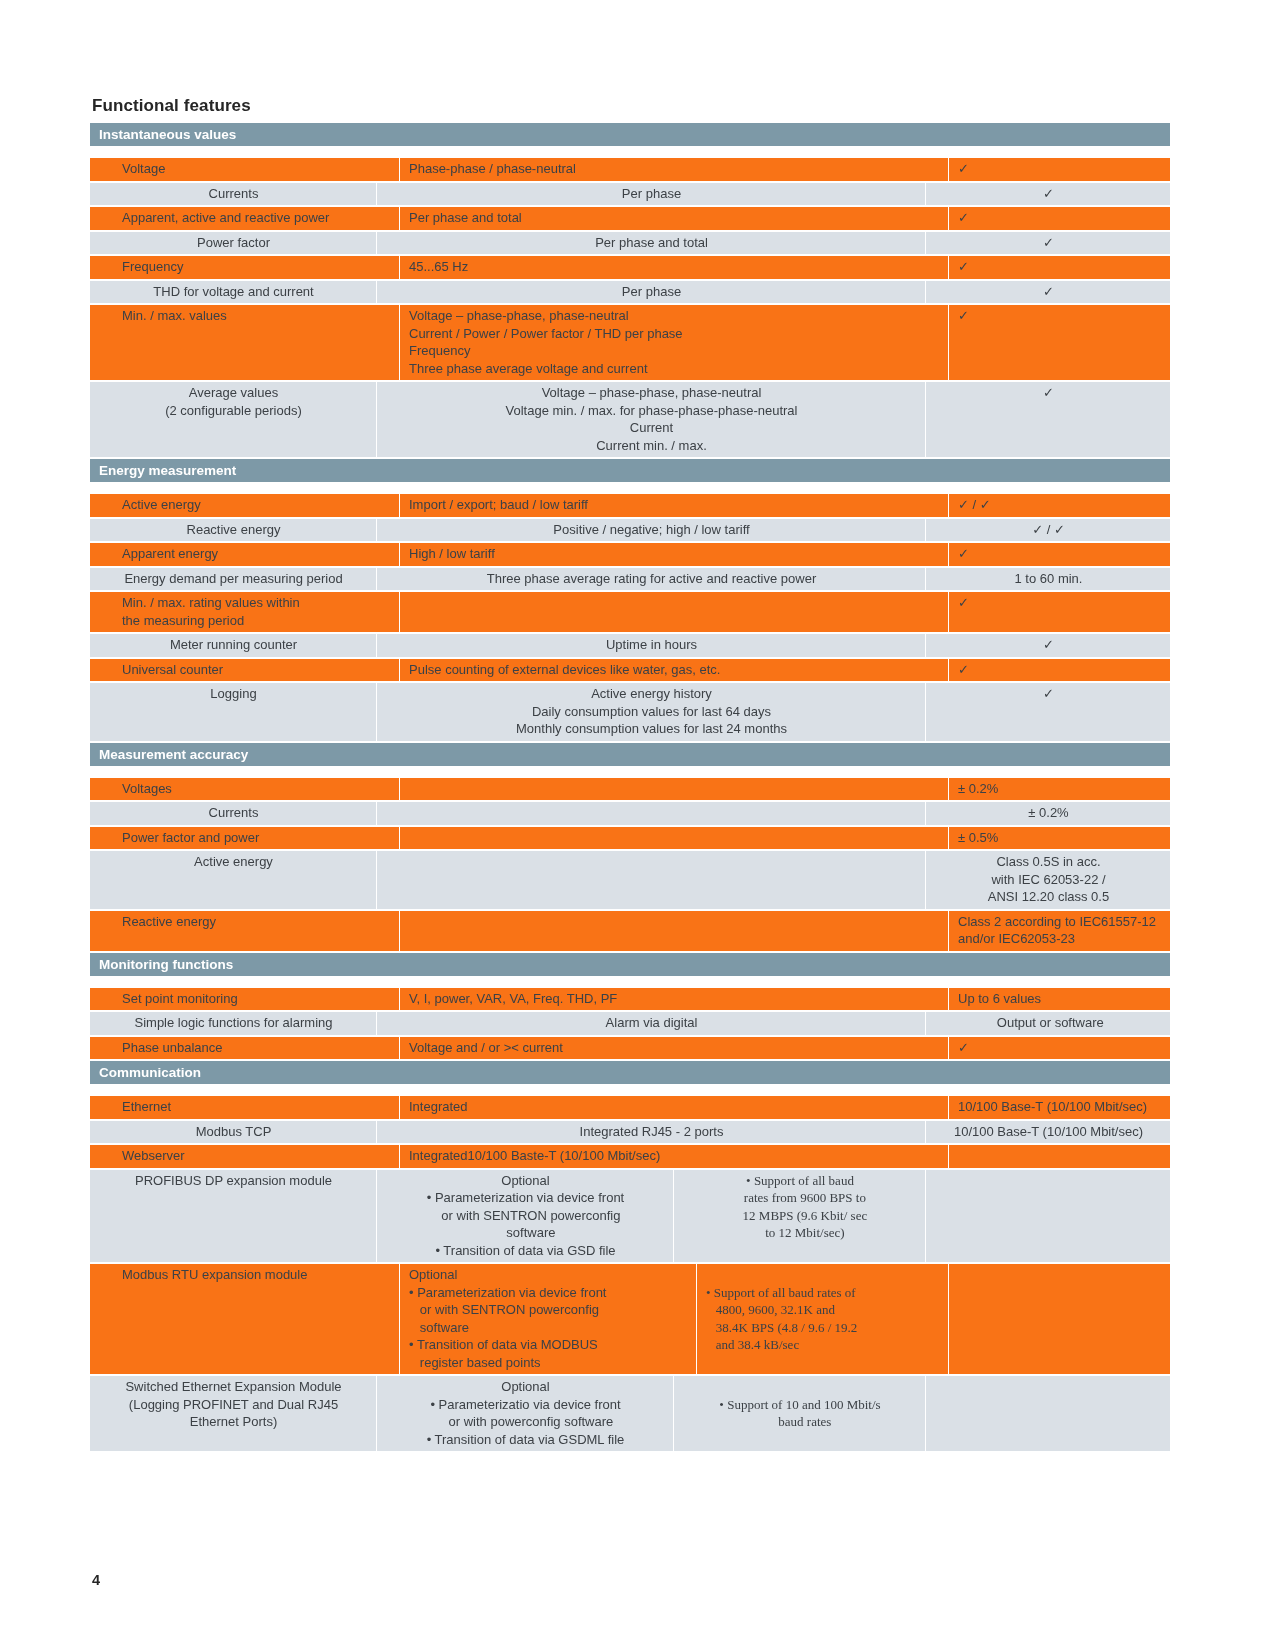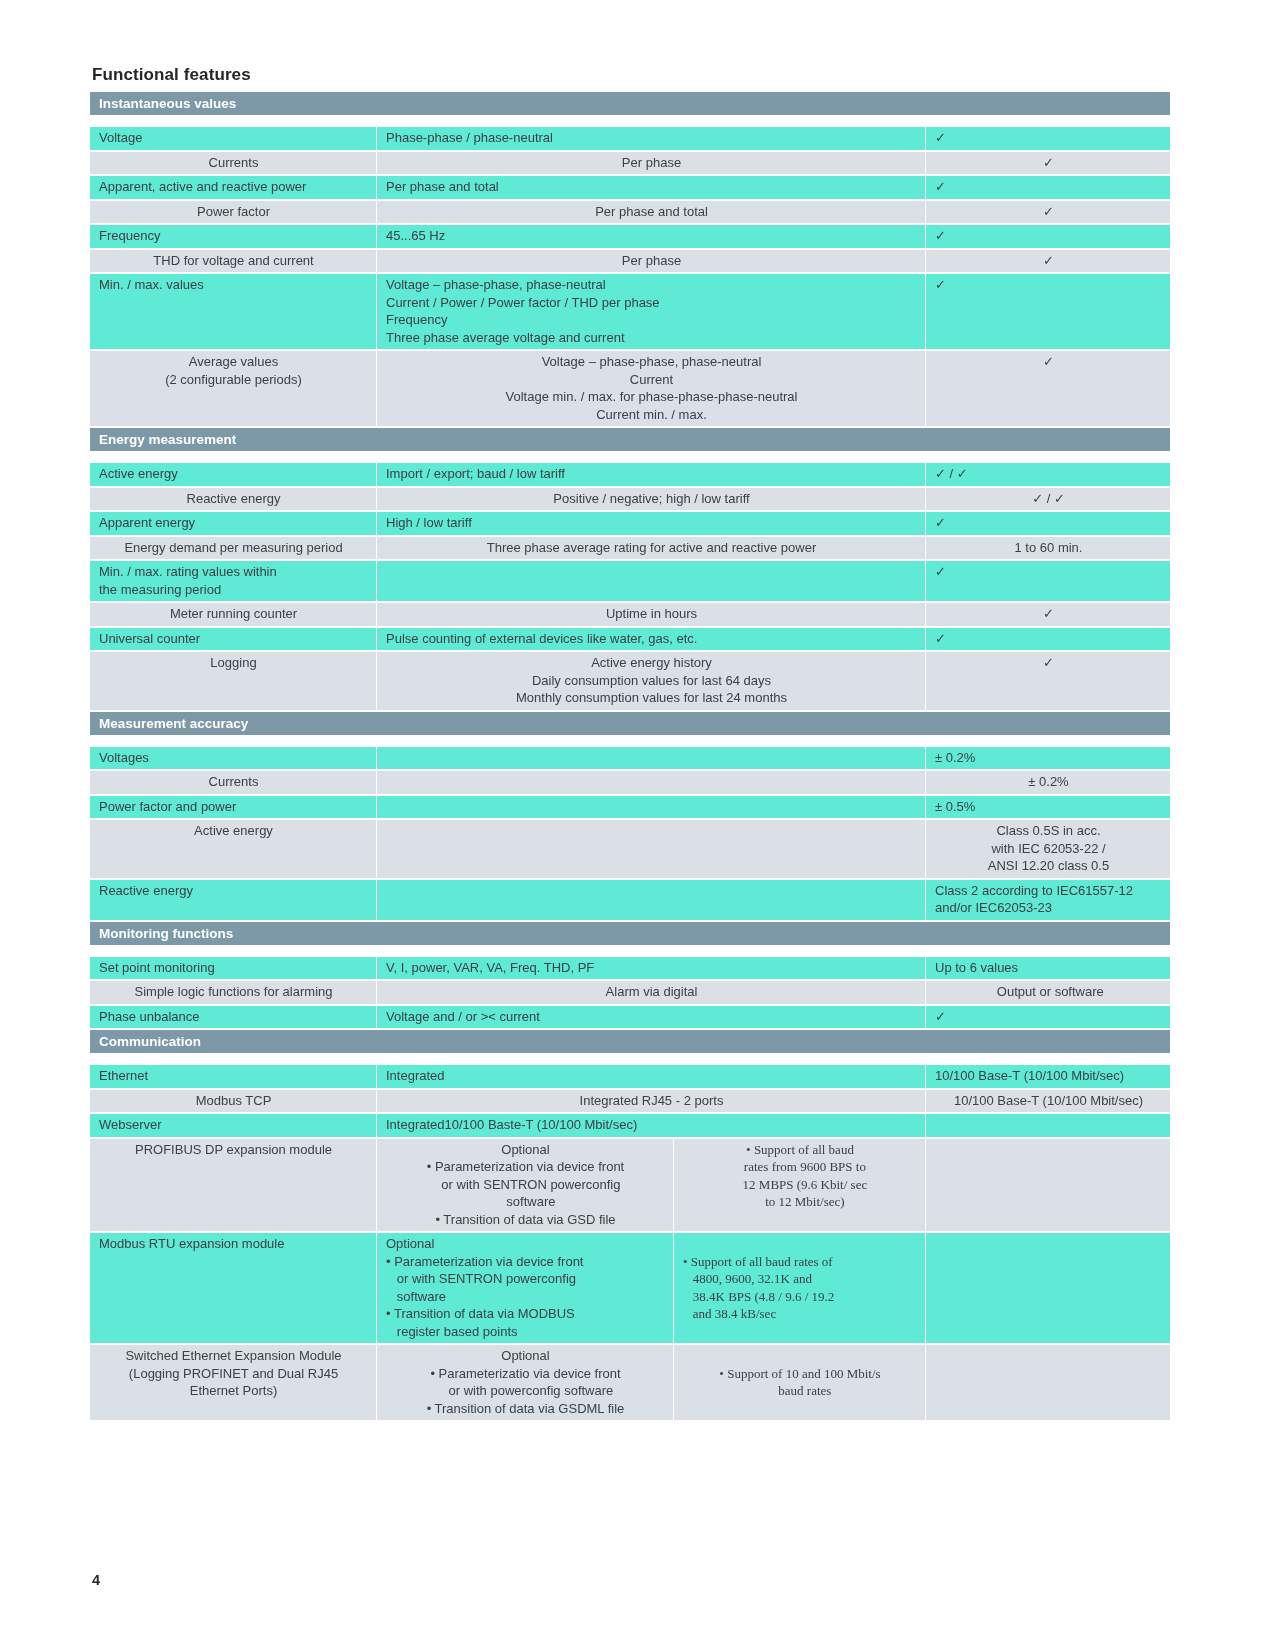--- a/index.html
+++ b/index.html
@@ -1,23 +1,23 @@
 <!DOCTYPE html>
 <html><head>
 <meta charset="utf-8">
 <style>
   html,body{margin:0;padding:0;background:#ffffff;}
   .page{position:relative;width:1275px;height:1650px;background:#ffffff;overflow:hidden;
         font-family:"Liberation Sans", sans-serif;color:#3c4146;}
   .content{position:absolute;left:90px;top:0;width:1080px;}
-  .doc-title{margin:65px 0 7px 2px;font-size:17px;font-weight:700;color:#262626;letter-spacing:.1px;}
+  .doc-title{margin:96px 0 7px 2px;font-size:17px;font-weight:700;color:#262626;letter-spacing:.1px;}
   .section-header{height:23px;line-height:23px;background:#7d99a7;color:#ffffff;
         font-size:13.5px;font-weight:700;padding-left:9px;margin-bottom:12px;}
   .row{display:grid;grid-template-columns:286px 549px 1fr;margin-bottom:2px;min-height:22px;}
-  .row.light{background:#5eead4;}
+  .row.light{background:#f97316;padding-left:23px;}
   .row.dark{background:#dae0e6;text-align:center;}
   .cell{padding:2px 8px 3px 9px;font-size:13px;line-height:17.5px;box-sizing:border-box;}
   .cell.c2,.cell.c3{border-left:1.5px solid #ffffff;}
   .c2-split{display:grid;grid-template-columns:296px 1fr;border-left:1.5px solid #ffffff;box-sizing:border-box;}
   .c2-split .cell{border-left:none;}
   .c2-split .c2b{border-left:1.5px solid #ffffff;font-family:Liberation Serif, serif;}
   .line{min-height:17.5px;white-space:pre;}
   .page-number{position:absolute;left:92px;top:1572px;font-size:14.5px;font-weight:600;color:#262626;}
 </style>
 </head>
@@ -108,22 +108,22 @@
             <div class="line">✓</div>
           </div>
         </div>
         <div class="row dark">
           <div class="cell c1">
             <div class="line">Average values</div>
             <div class="line">(2 configurable periods)</div>
           </div>
           <div class="cell c2">
             <div class="line">Voltage – phase-phase, phase-neutral</div>
+            <div class="line">Voltage min. / max. for phase-phase-phase-neutral</div>
             <div class="line">Current</div>
-            <div class="line">Voltage min. / max. for phase-phase-phase-neutral</div>
             <div class="line">Current min. / max.</div>
           </div>
           <div class="cell c3">
             <div class="line">✓</div>
           </div>
         </div>
         <div class="section-header">Energy measurement</div>
         <div class="row light">
           <div class="cell c1">
             <div class="line">Active energy</div>

